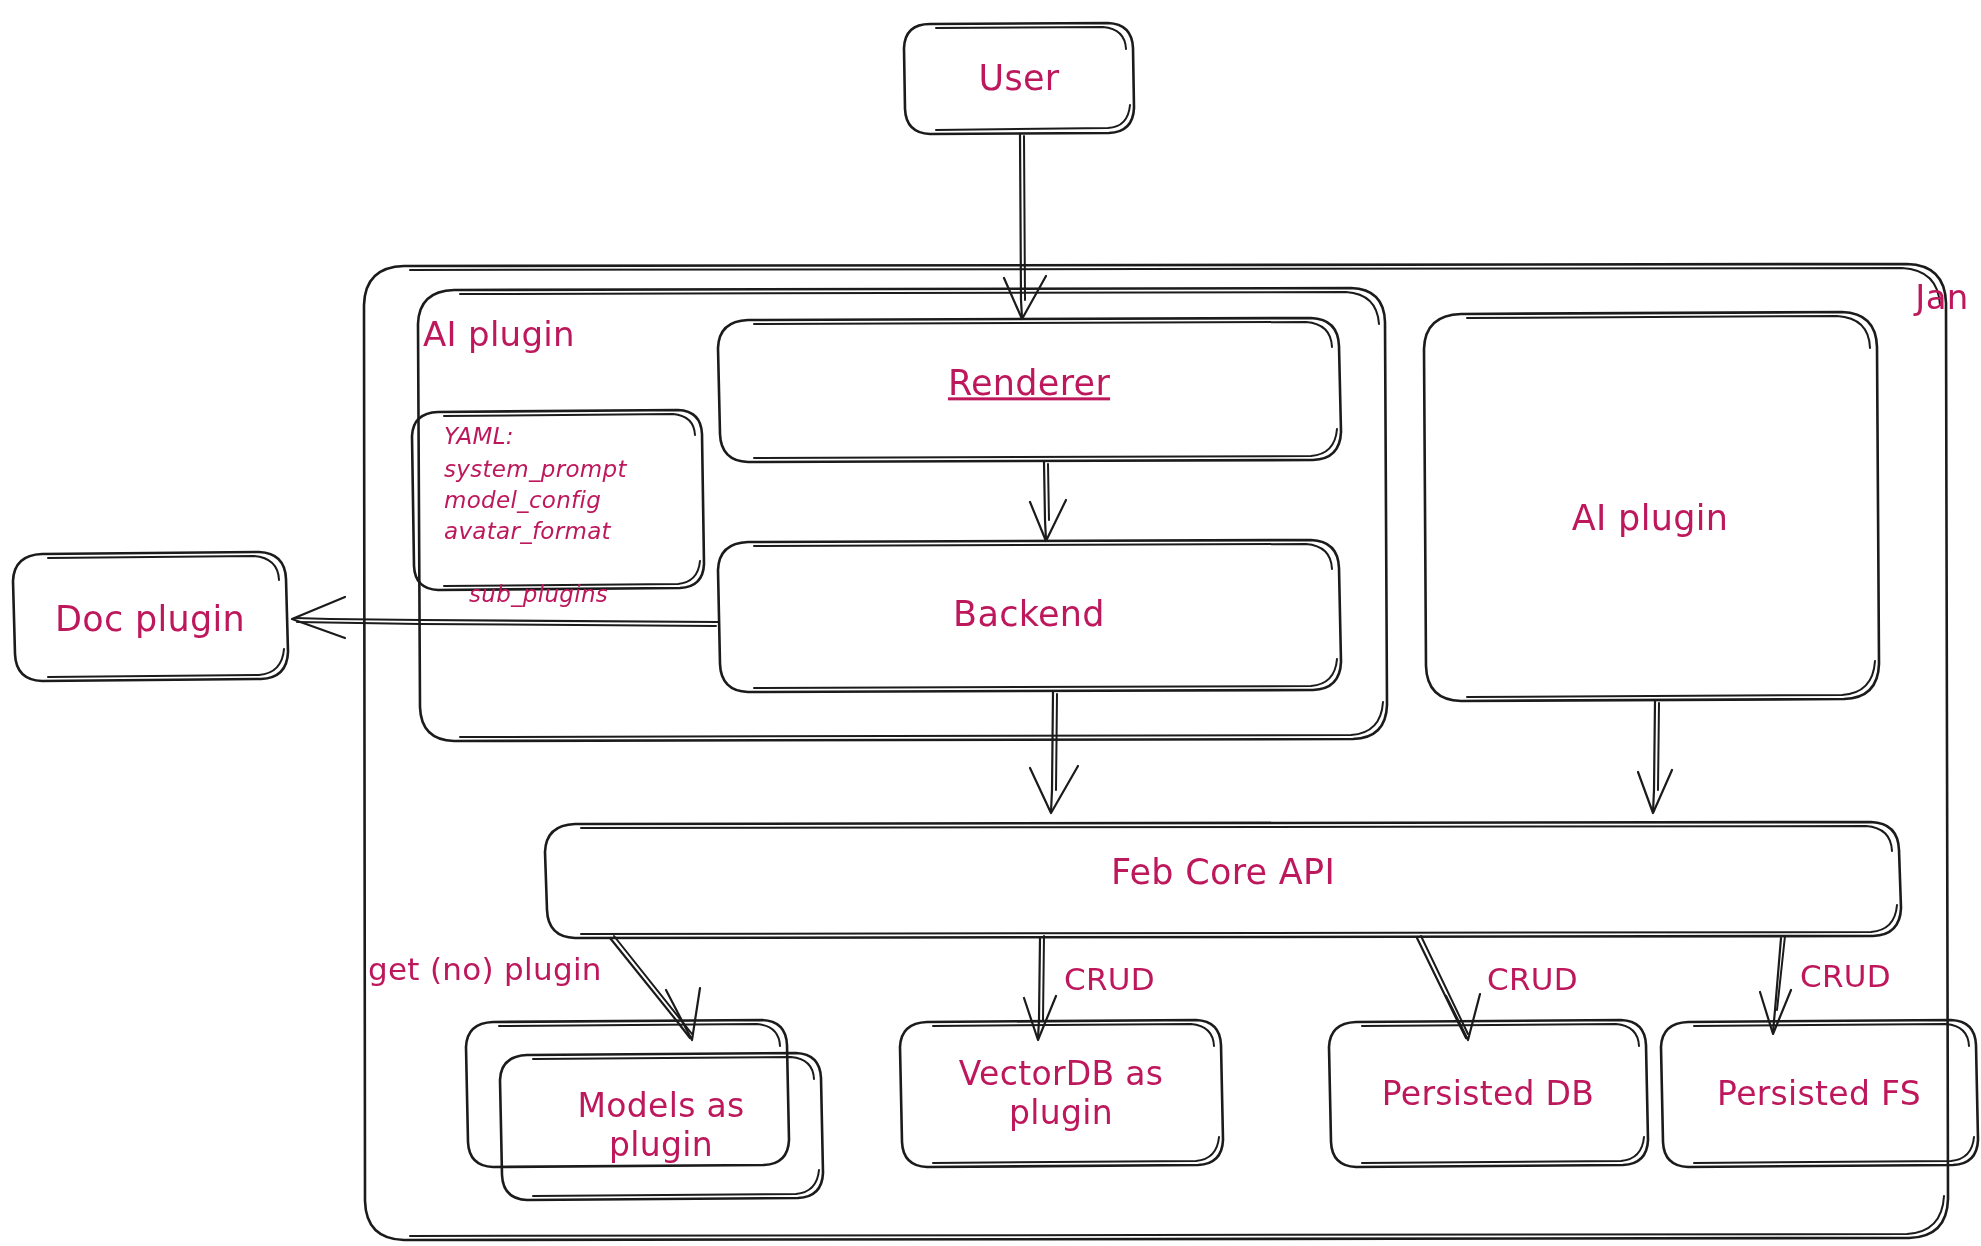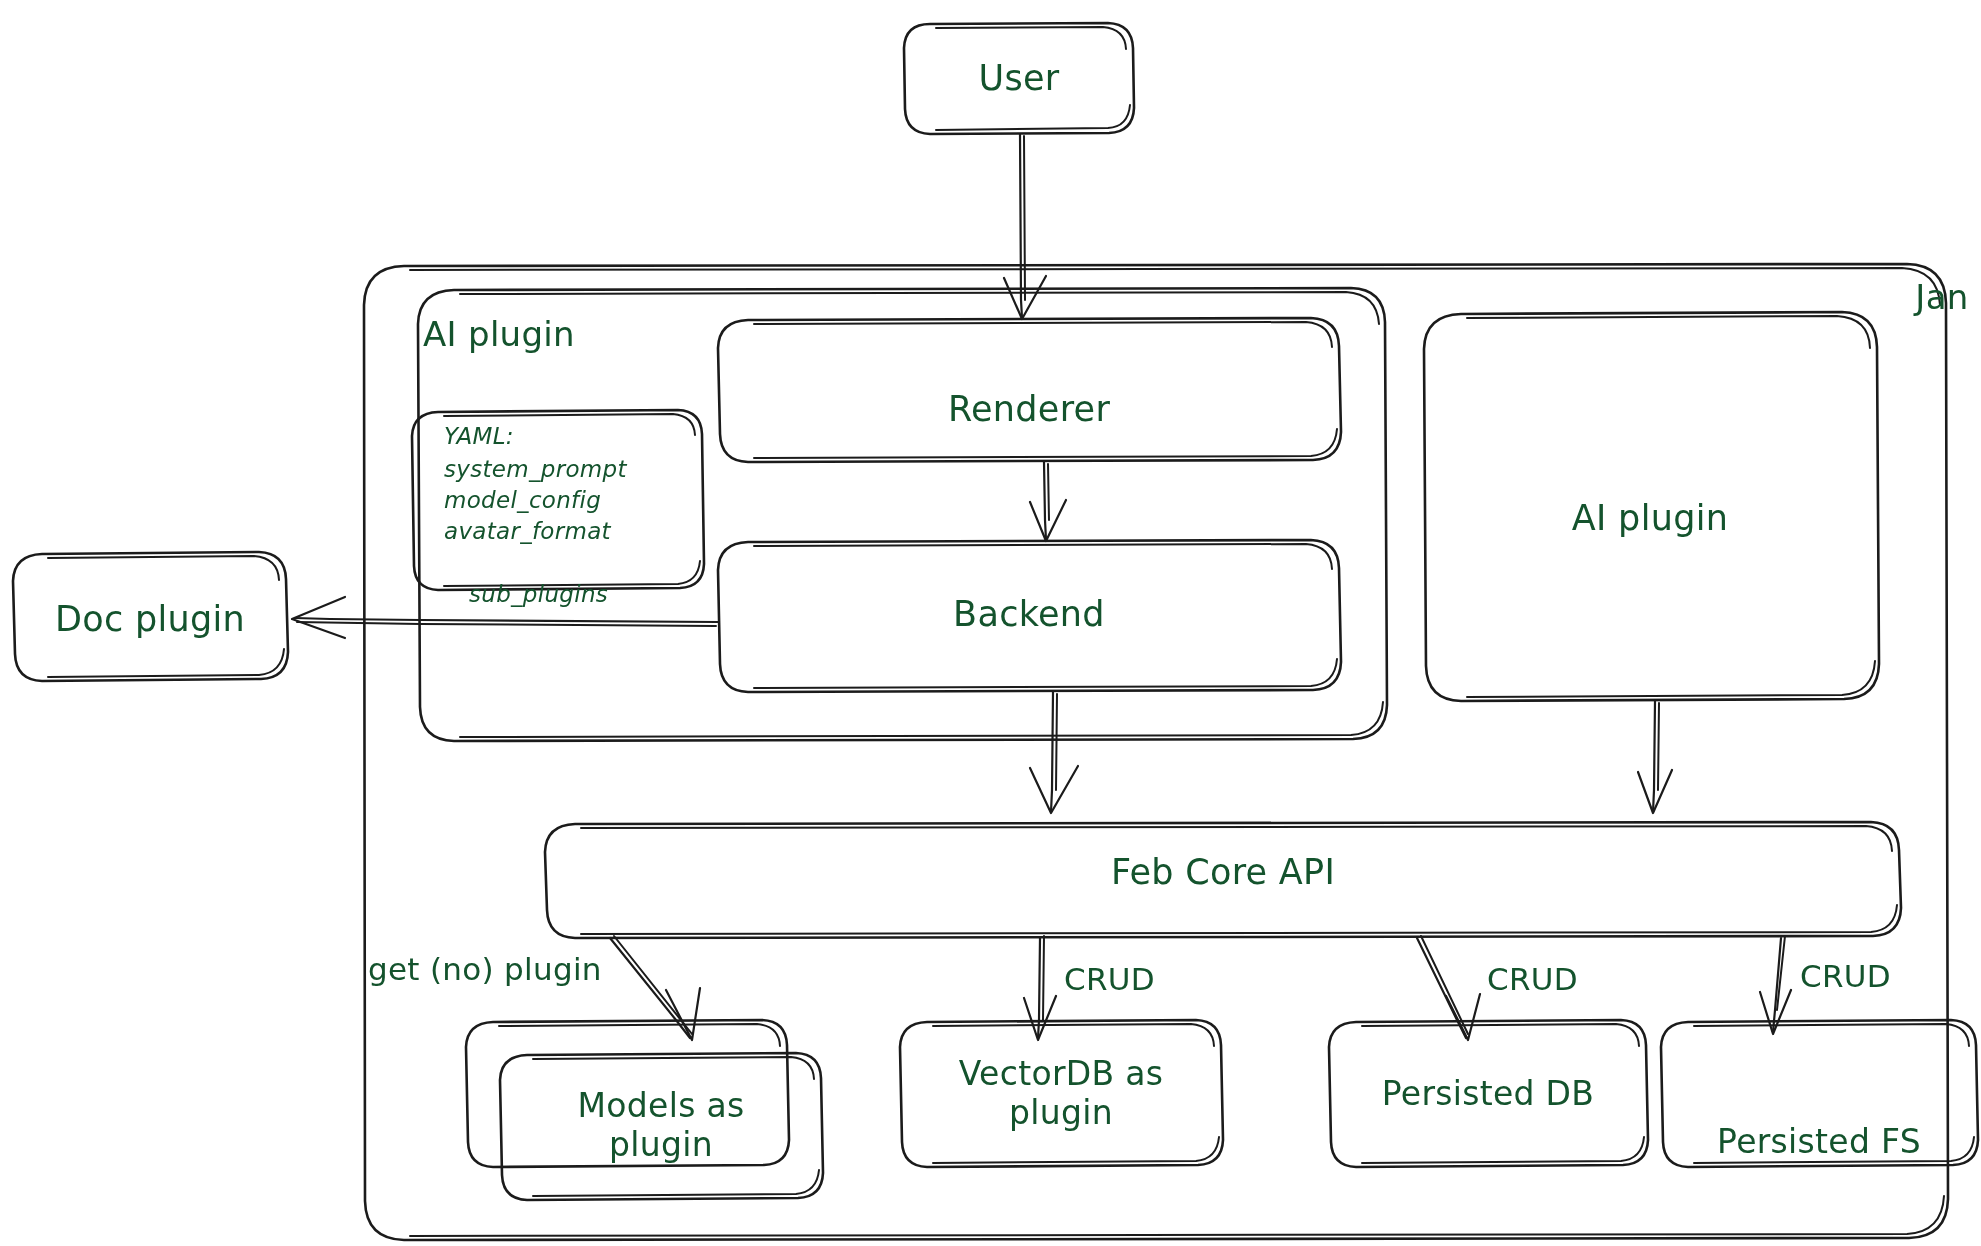--- a/index.html
+++ b/index.html
@@ -19,21 +19,21 @@
     overflow: hidden;
   }
   #sketch {
     position: absolute;
     left: 0; top: 0;
     width: 1981px;
     height: 1246px;
   }
   .lbl {
     position: absolute;
-    color: #14532d;
+    color: #be185d;
     font-family: "DejaVu Sans", sans-serif;
     white-space: pre;
     line-height: 1.18;
     letter-spacing: 0.3px;
     -webkit-font-smoothing: antialiased;
   }
   .ctr {
     text-align: center;
     transform: translate(-50%, -50%);
   }
@@ -200,21 +200,21 @@
     </g>
   </svg>
 
   <div class="lbl ctr node-text" style="left:1019px; top:79px;">User</div>
 
 
   <div class="lbl lft group-text" style="left:423px; top:334px;">AI plugin</div>
 
   <div class="lbl ctr group-text" style="left:1942px; top:297px;">Jan</div>
 
-  <div class="lbl ctr node-text" style="left:1029px; top:410px;">Renderer</div>
+  <div class="lbl ctr node-text" style="left:1029px; top:384px;text-decoration:underline;">Renderer</div>
 
   <div class="lbl ctr node-text" style="left:1029px; top:615px;">Backend</div>
 
   <div class="lbl ctr node-text" style="left:1650px; top:519px;">AI plugin</div>
 
   <div class="lbl ctr node-text" style="left:150px; top:620px;">Doc plugin</div>
 
   <div class="lbl lft yaml-text" style="left:444px; top:436px;">YAML:</div>
   <div class="lbl lft yaml-text" style="left:444px; top:469px;">system_prompt</div>
   <div class="lbl lft yaml-text" style="left:444px; top:500px;">model_config</div>
@@ -226,15 +226,15 @@
   <div class="lbl lft edge-text" style="left:368px; top:969px;">get (no) plugin</div>
   <div class="lbl lft edge-text" style="left:1064px; top:979px;">CRUD</div>
   <div class="lbl lft edge-text" style="left:1487px; top:979px;">CRUD</div>
   <div class="lbl lft edge-text" style="left:1800px; top:976px;">CRUD</div>
 
   <div class="lbl ctr node-text-sm" style="left:661px; top:1126px;">Models as
 plugin</div>
   <div class="lbl ctr node-text-sm" style="left:1061px; top:1094px;">VectorDB as
 plugin</div>
   <div class="lbl ctr node-text-sm" style="left:1488px; top:1094px;">Persisted DB</div>
-  <div class="lbl ctr node-text-sm" style="left:1819px; top:1094px;margin-top:48px;">Persisted FS</div>
+  <div class="lbl ctr node-text-sm" style="left:1819px; top:1094px;">Persisted FS</div>
 
 </div>
 
 </body></html>

